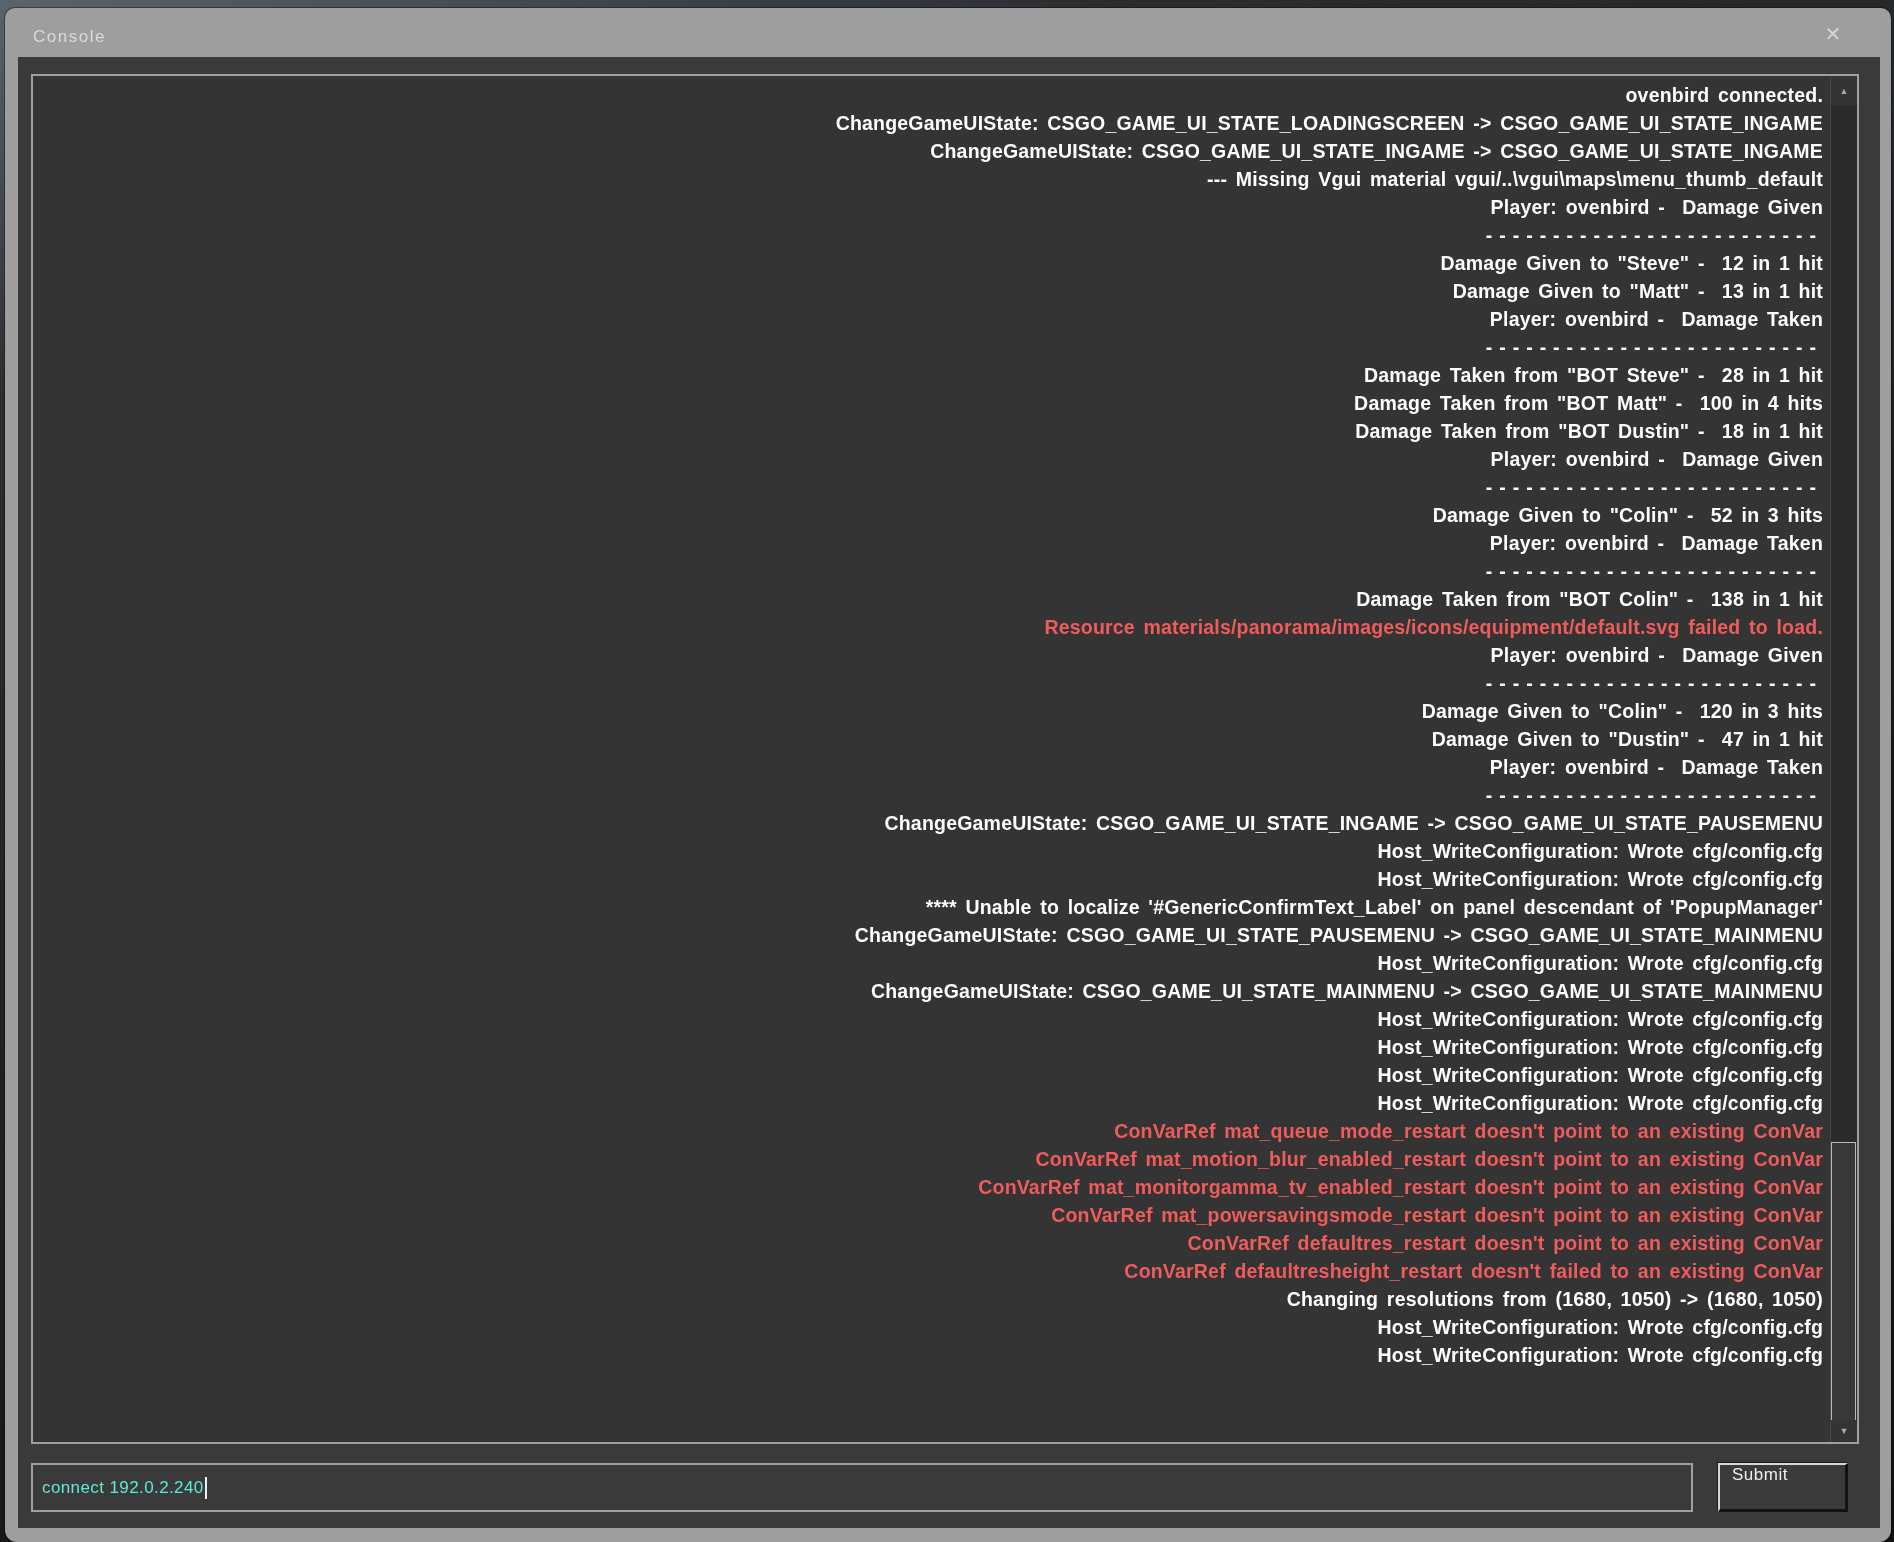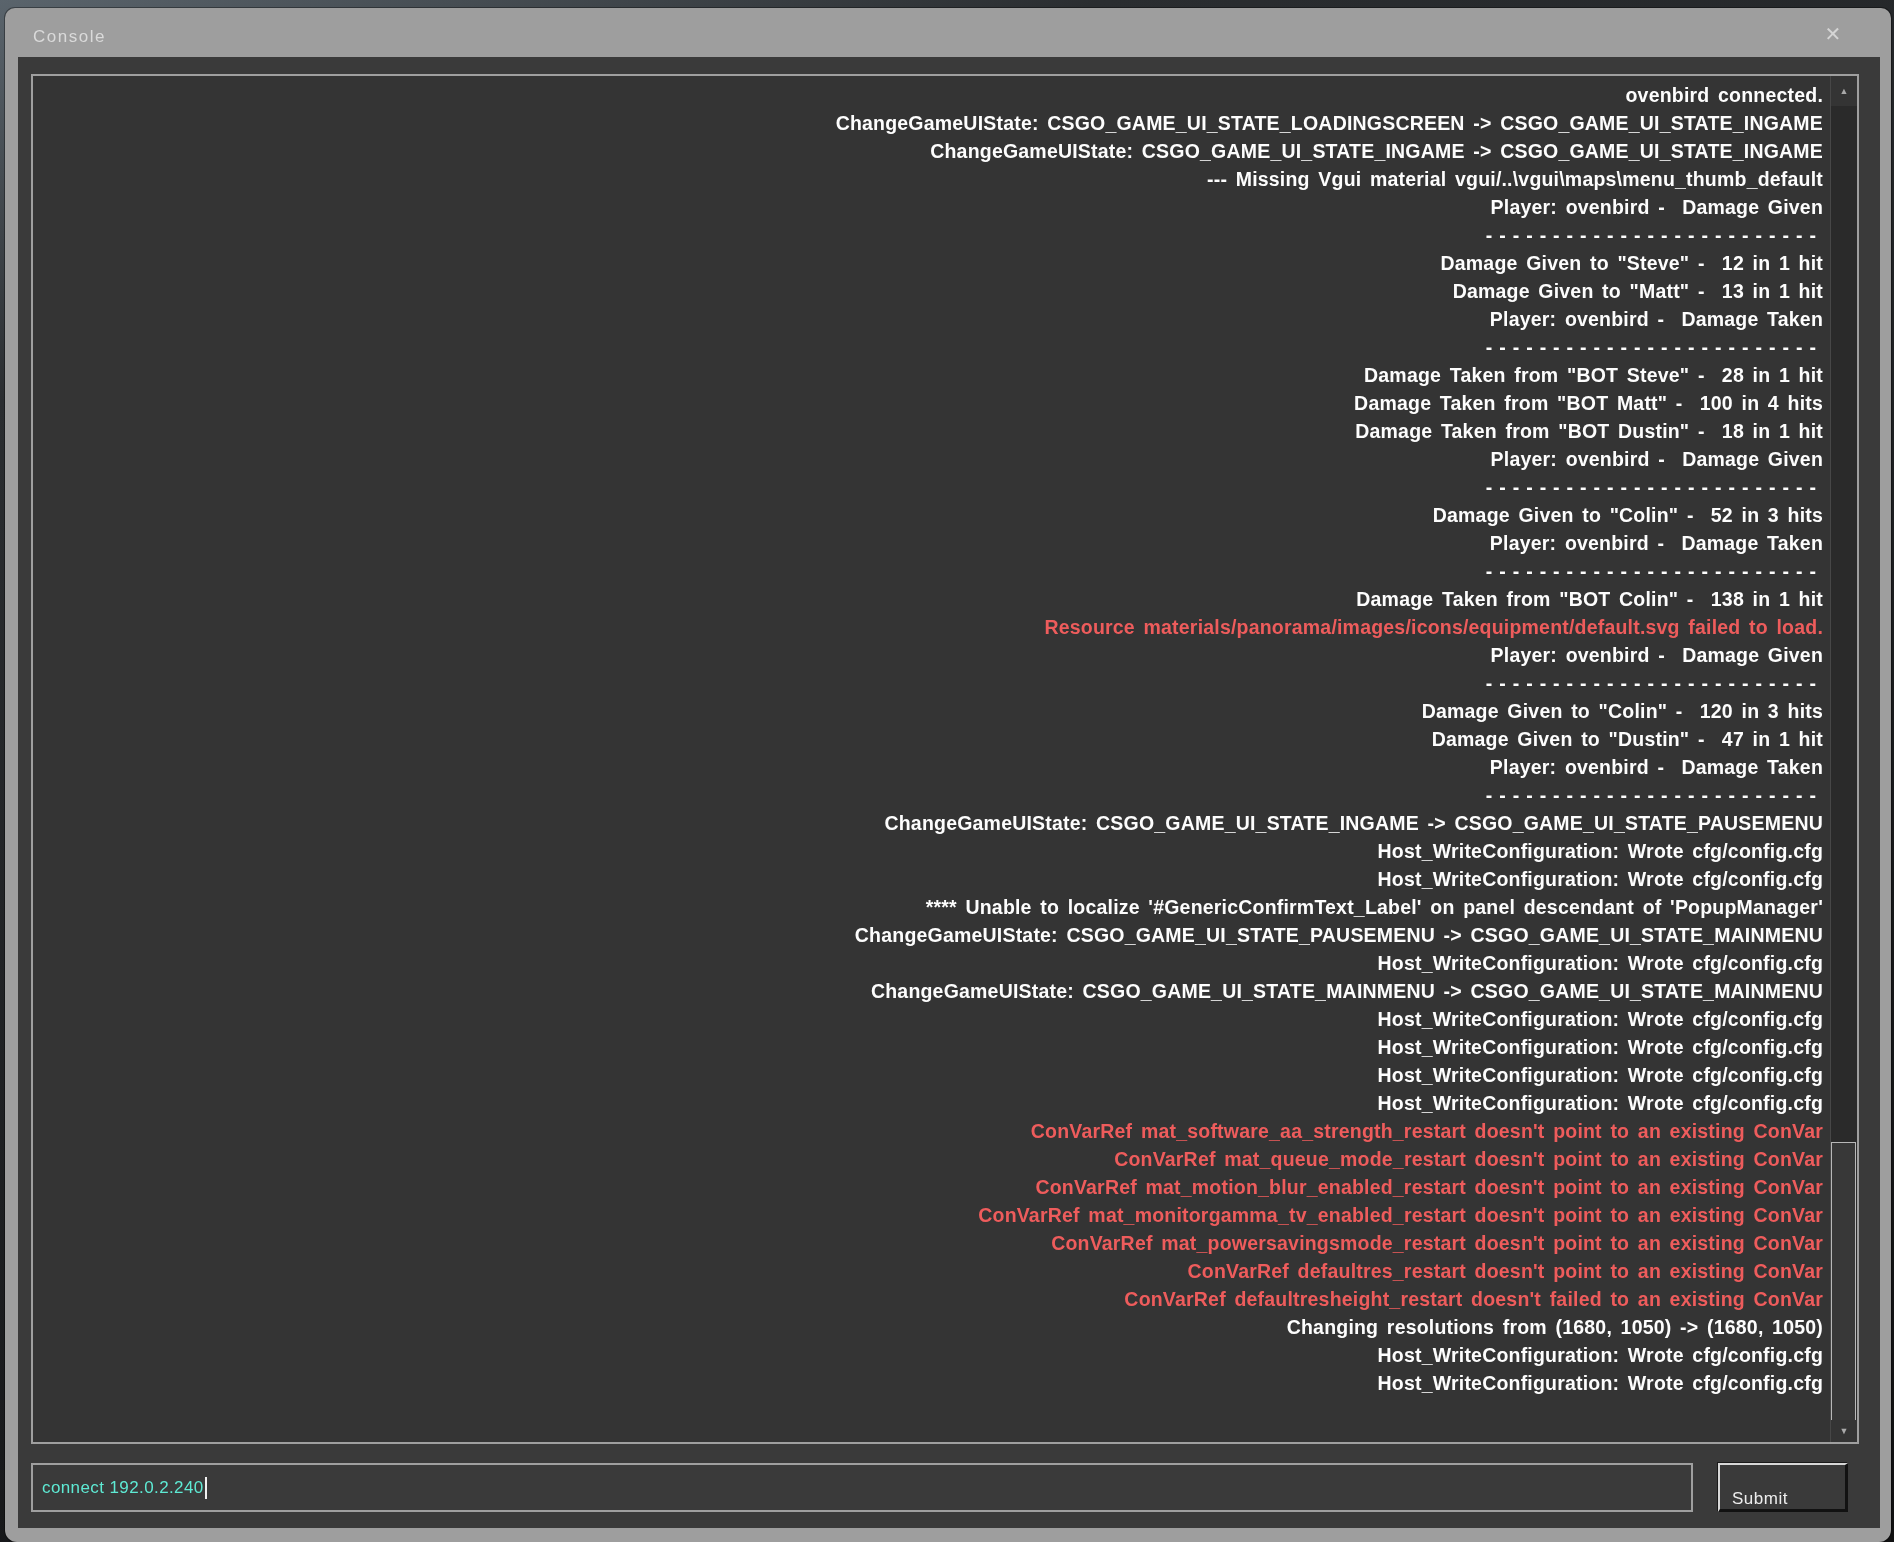--- a/index.html
+++ b/index.html
@@ -94,21 +94,21 @@
     background:#f0f0f0; margin-left:1px;
   }
   .submit-btn {
     position:absolute; left:1700px; top:1406px; width:130px; height:49px;
     background:#3a3a3a;
     border-top:2px solid #d8d8d8; border-left:2px solid #d8d8d8;
     border-right:3px solid #121212; border-bottom:3px solid #121212;
     box-shadow:-1px -1px 0 0 #1a1a1a;
     color:#ededed; font-size:17px; letter-spacing:.5px;
     text-align:left; padding-left:12px;
-    display:flex; align-items:flex-end;
+    display:flex; align-items:flex-start;
     font-family:"Liberation Sans", sans-serif;
     cursor:default;
   }
 </style>
 </head>
 <body>
 
 <div class="window">
 
   <div class="titlebar">
@@ -150,21 +150,20 @@
           <div class="log-line">Host_WriteConfiguration: Wrote cfg/config.cfg</div>
           <div class="log-line">Host_WriteConfiguration: Wrote cfg/config.cfg</div>
           <div class="log-line">**** Unable to localize '#GenericConfirmText_Label' on panel descendant of 'PopupManager'</div>
           <div class="log-line">ChangeGameUIState: CSGO_GAME_UI_STATE_PAUSEMENU -&gt; CSGO_GAME_UI_STATE_MAINMENU</div>
           <div class="log-line">Host_WriteConfiguration: Wrote cfg/config.cfg</div>
           <div class="log-line">ChangeGameUIState: CSGO_GAME_UI_STATE_MAINMENU -&gt; CSGO_GAME_UI_STATE_MAINMENU</div>
           <div class="log-line">Host_WriteConfiguration: Wrote cfg/config.cfg</div>
           <div class="log-line">Host_WriteConfiguration: Wrote cfg/config.cfg</div>
           <div class="log-line">Host_WriteConfiguration: Wrote cfg/config.cfg</div>
           <div class="log-line">Host_WriteConfiguration: Wrote cfg/config.cfg</div>
-          <div class="log-line error">ConVarRef mat_software_aa_strength_restart doesn't point to an existing ConVar</div>
           <div class="log-line error">ConVarRef mat_queue_mode_restart doesn't point to an existing ConVar</div>
           <div class="log-line error">ConVarRef mat_motion_blur_enabled_restart doesn't point to an existing ConVar</div>
           <div class="log-line error">ConVarRef mat_monitorgamma_tv_enabled_restart doesn't point to an existing ConVar</div>
           <div class="log-line error">ConVarRef mat_powersavingsmode_restart doesn't point to an existing ConVar</div>
           <div class="log-line error">ConVarRef defaultres_restart doesn't point to an existing ConVar</div>
           <div class="log-line error">ConVarRef defaultresheight_restart doesn't failed to an existing ConVar</div>
           <div class="log-line">Changing resolutions from (1680, 1050) -&gt; (1680, 1050)</div>
           <div class="log-line">Host_WriteConfiguration: Wrote cfg/config.cfg</div>
           <div class="log-line">Host_WriteConfiguration: Wrote cfg/config.cfg</div>
         </div>

